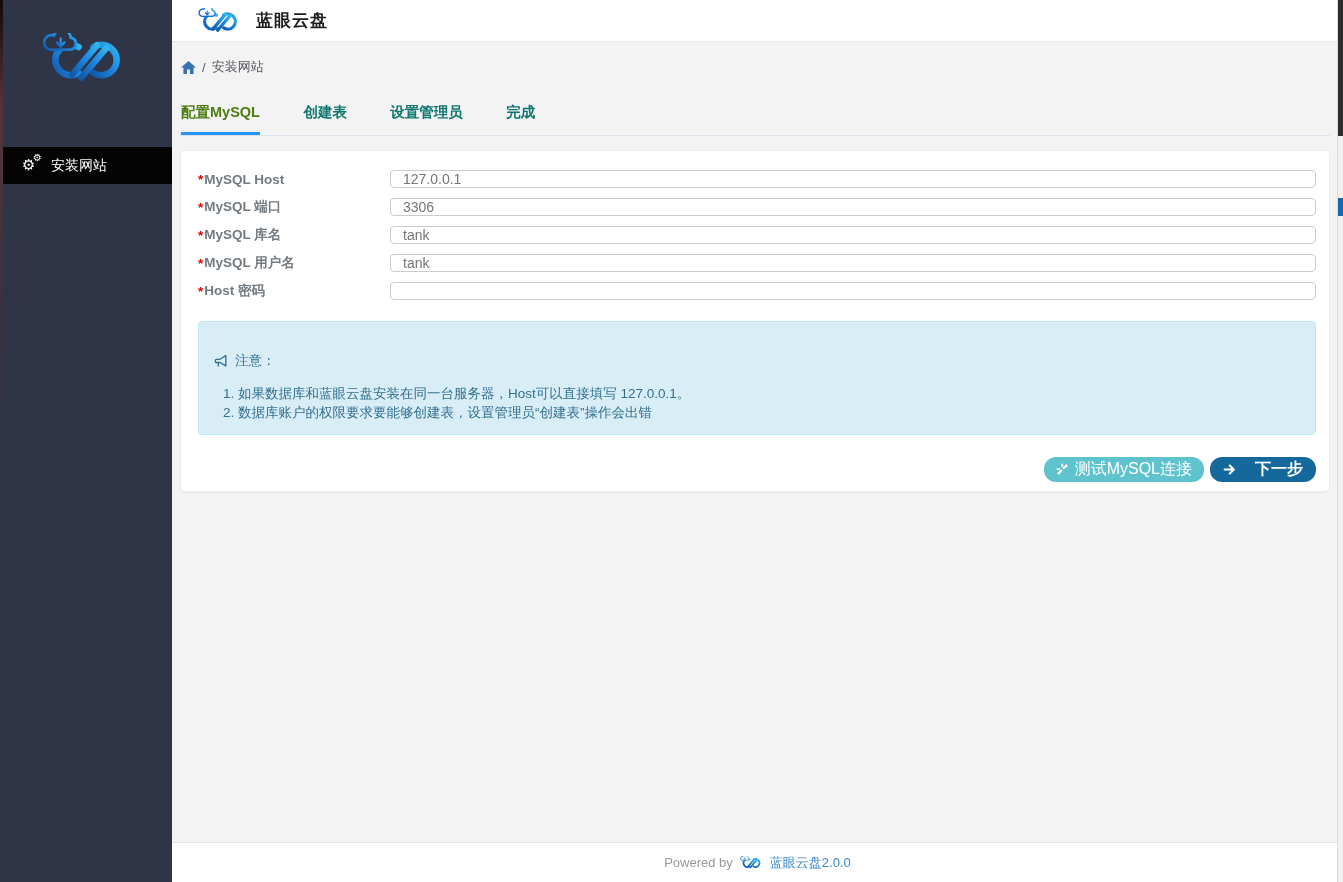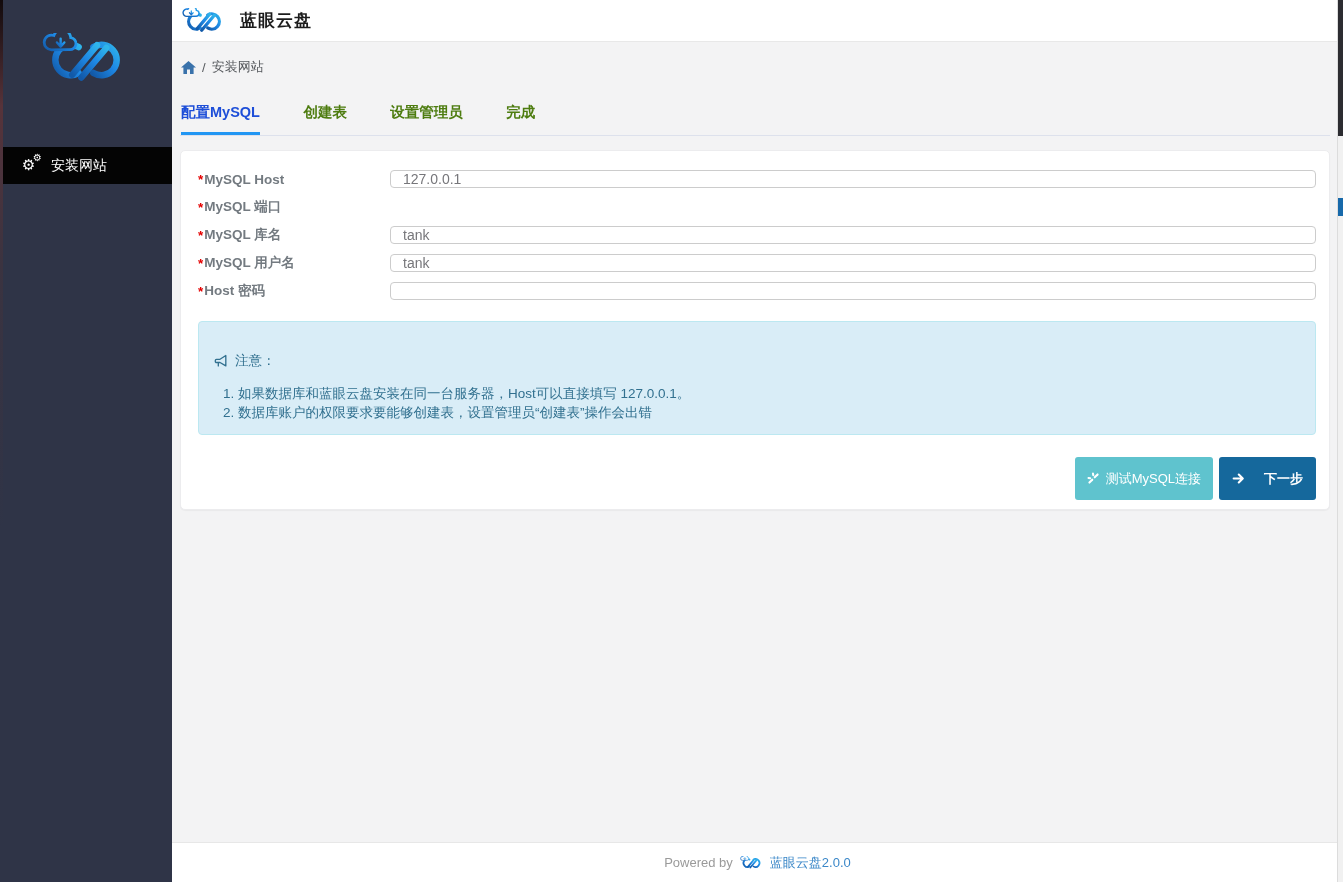--- a/index.html
+++ b/index.html
@@ -28,40 +28,40 @@
   }
   .menu-item.active { background:#040404; }
   .cogs { position:relative; width:22px; height:18px; margin-right:7px; color:#fff; }
   .cogs .gear-big { position:absolute; left:0; top:0px; font-size:15px; line-height:15px; }
   .cogs .gear-small { position:absolute; left:11px; top:-4px; font-size:10px; line-height:10px; }
 
   
   .main { flex:1 1 auto; display:flex; flex-direction:column; height:882px; background:#f3f3f4; }
   .topbar {
     height:42px; background:#fff; border-bottom:1px solid #e8e8e8;
-    display:flex; align-items:center; padding-left:8px; flex:0 0 42px;
+    display:flex; align-items:center; padding-left:24px; flex:0 0 42px;
   }
   .topbar svg.hlogo { width:48px; height:27px; margin-top:2px; }
   .topbar .apptitle { font-size:17px; font-weight:bold; color:#1c1c1c; margin-left:12px; letter-spacing:1px; }
 
   .content { flex:1 1 auto; padding:0 13px 0 8px; }
 
   .breadcrumb {
     padding:16px 0 0 1px; font-size:13px; color:#55585c;
     display:flex; align-items:center; gap:6px;
   }
   .breadcrumb svg { width:15px; height:13px; }
   .breadcrumb .sep { color:#55585c; }
 
   .tabs { margin-top:21px; border-bottom:1px solid #dde1ec; padding-left:1px; white-space:nowrap; }
   .tab {
     display:inline-block; margin-right:39px; padding:6px 0 13px;
-    font-size:14.5px; font-weight:600; color:#4d7c0f; cursor:pointer;
-  }
-  .tab.active { color:#1d4ed8; box-shadow: inset 0 -3px 0 #2196f3; }
+    font-size:14.5px; font-weight:600; color:#0f766e; cursor:pointer;
+  }
+  .tab.active { color:#4d7c0f; box-shadow: inset 0 -3px 0 #2196f3; }
 
   
   .card {
     margin-top:14px; background:#fff; border-radius:5px;
     border:1px solid #ececee; box-shadow:0 1px 1px rgba(0,0,0,.04);
     padding:19px 13px 9px 17px; width:1150px;
   }
   .form-row { display:flex; margin-bottom:10px; }
   .form-label {
     flex:0 0 192px; font-size:13.5px; font-weight:bold; color:#737a80;
@@ -77,21 +77,21 @@
   .notice {
     margin-top:21px; background:#d9edf7; border:1px solid #bce8f1; border-radius:4px;
     color:#31708f; font-size:13.5px; padding:29px 15px 12px; line-height:19px;
   }
   .notice-title { display:flex; align-items:center; gap:6px; }
   .notice-title svg { width:15px; height:14px; }
   .notice ol { margin:14px 0 0; padding-left:24px; }
 
   .btn-row { margin-top:22px; display:flex; justify-content:flex-end; gap:6px; }
   .btn {
-    border:none; border-radius:3px; color:#fff; font-size:13px; height:43px;
+    border:none; border-radius:12px; color:#fff; font-size:16px; height:25px;
     display:inline-flex; align-items:center; gap:6px; padding:0 12px; cursor:pointer;
     font-family:inherit;
   }
   .btn svg { width:13px; height:13px; }
   .btn-test { background:#5fc3ce; }
   .btn-next { background:#15689c; font-weight:bold; padding:0 13px;gap:19px; }
 
   
   .footer {
     flex:0 0 40px; background:#fff; border-top:1px solid #e7e7e7;
@@ -188,20 +188,21 @@
             <span>MySQL Host</span>
           </div>
           <input class="form-input" type="text" value="127.0.0.1" style="">
         </div>
 
         <div class="form-row">
           <div class="form-label">
             <span class="req">*</span>
             <span>MySQL 端口</span>
           </div>
+          <input class="form-input" type="text" value="3306" style="">
         </div>
 
         <div class="form-row">
           <div class="form-label">
             <span class="req">*</span>
             <span>MySQL 库名</span>
           </div>
           <input class="form-input" type="text" value="tank" style="">
         </div>
 

